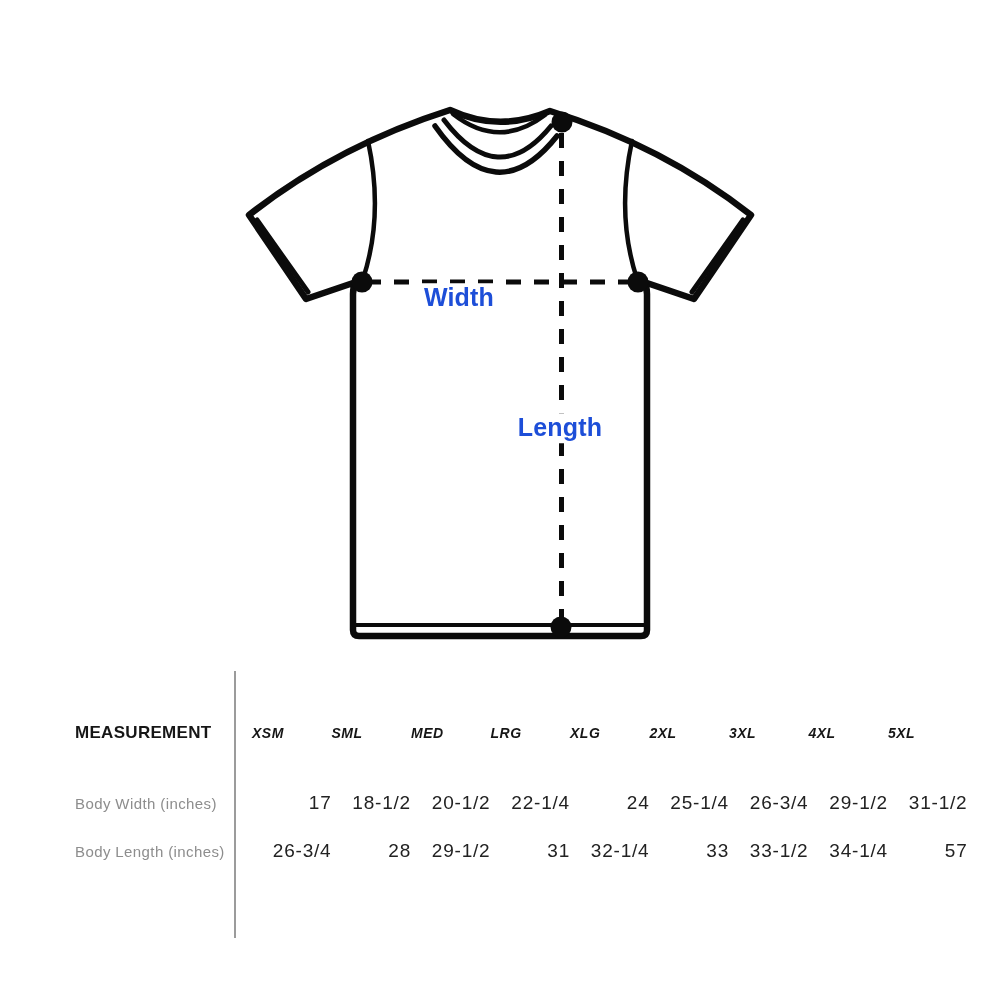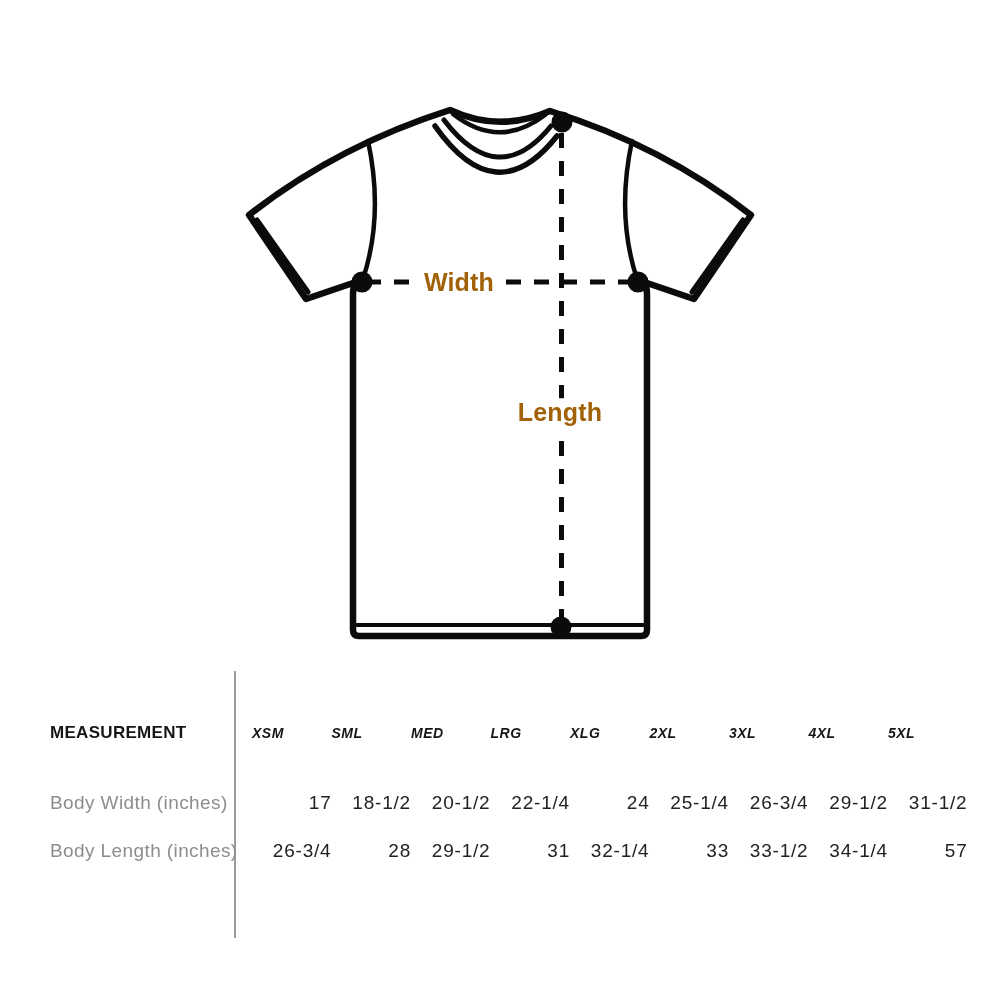--- a/index.html
+++ b/index.html
@@ -18,61 +18,62 @@
   .shirt-wrap svg { display: block; width: 100%; height: 100%; }
 
   .measure-label {
     position: absolute;
     transform: translate(-50%, -50%);
     background: #ffffff;
     padding: 1px 8px;
     font-weight: bold;
     font-size: 25px;
     letter-spacing: 0.2px;
-    color: #a16207;
+    color: #1d4ed8;
     white-space: nowrap;
     line-height: 1.1;
+    margin-top: 15px;
   }
   #width-label  { left: 459px; top: 283px; }
   #length-label { left: 560px; top: 413px; }
 
   
   .size-row {
     position: absolute;
     left: 0;
     width: 968px;
     display: grid;
     grid-template-columns: 252px repeat(9, 79.5px);
     align-items: center;
   }
   #header-row { top: 719px; height: 28px; }
   #width-row  { top: 789px; height: 28px; }
   #length-row { top: 837px; height: 28px; }
 
   .measure-col {
-    padding-left: 50px;
+    padding-left: 75px;
     text-align: left;
     white-space: nowrap;
   }
   .col-head {
     text-align: left;
     font-weight: bold;
     font-size: 14px;
     letter-spacing: 0.5px;
     color: #161616;
     font-style: italic;
   }
   #header-row .measure-col {
     font-weight: bold;
     font-size: 17px;
     letter-spacing: 0.3px;
     color: #161616;
   }
   .row-label {
-    font-size: 19px;
+    font-size: 15px;
     letter-spacing: 0.4px;
     color: #8d8d8d;
   }
   .val-cell {
     text-align: right;
     font-size: 19px;
     letter-spacing: 0.8px;
     color: #222222;
     white-space: nowrap;
   }

